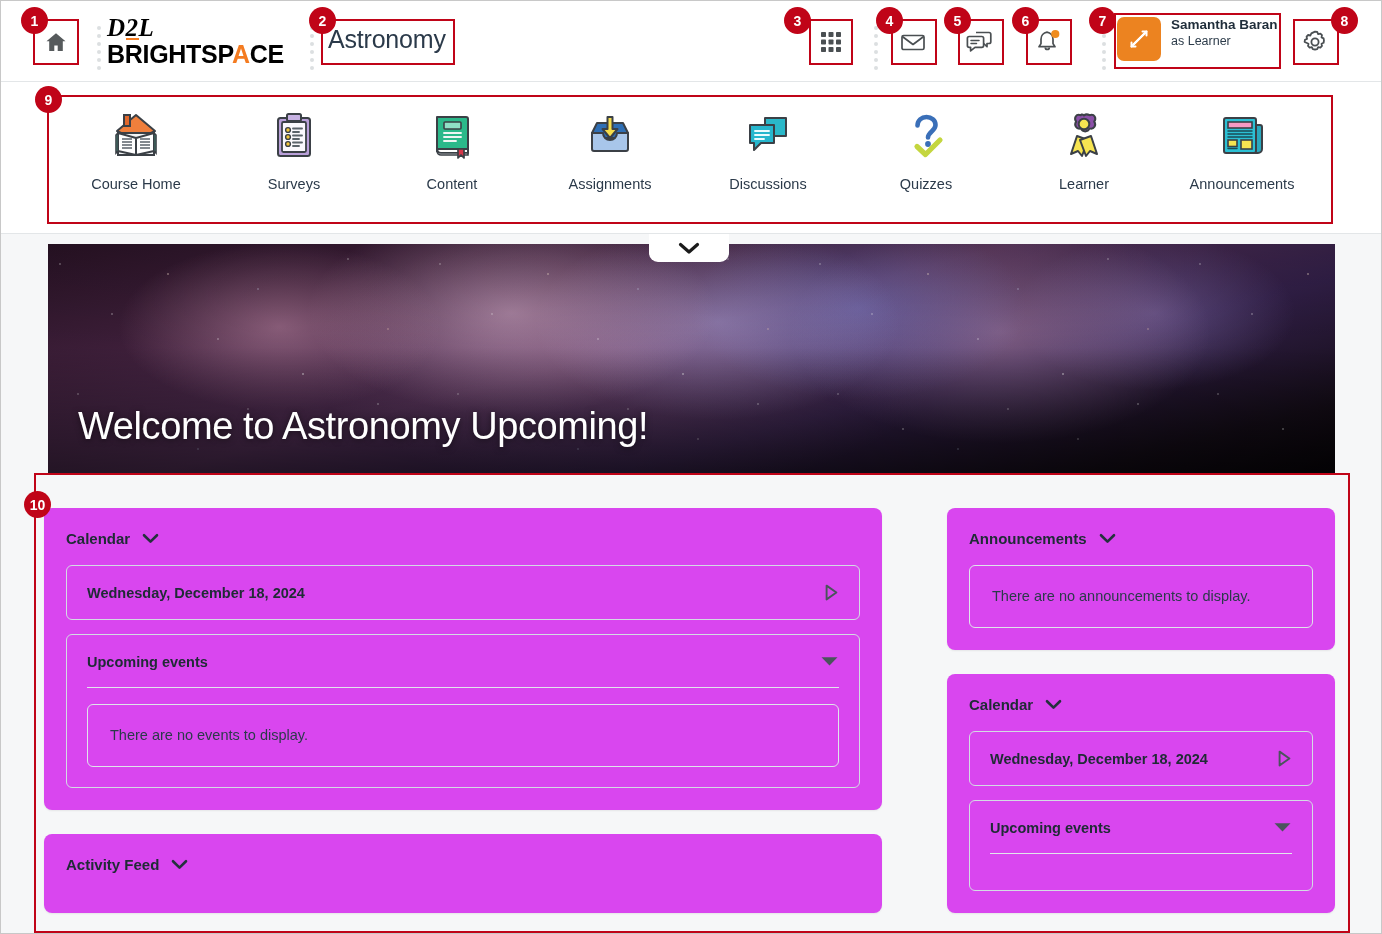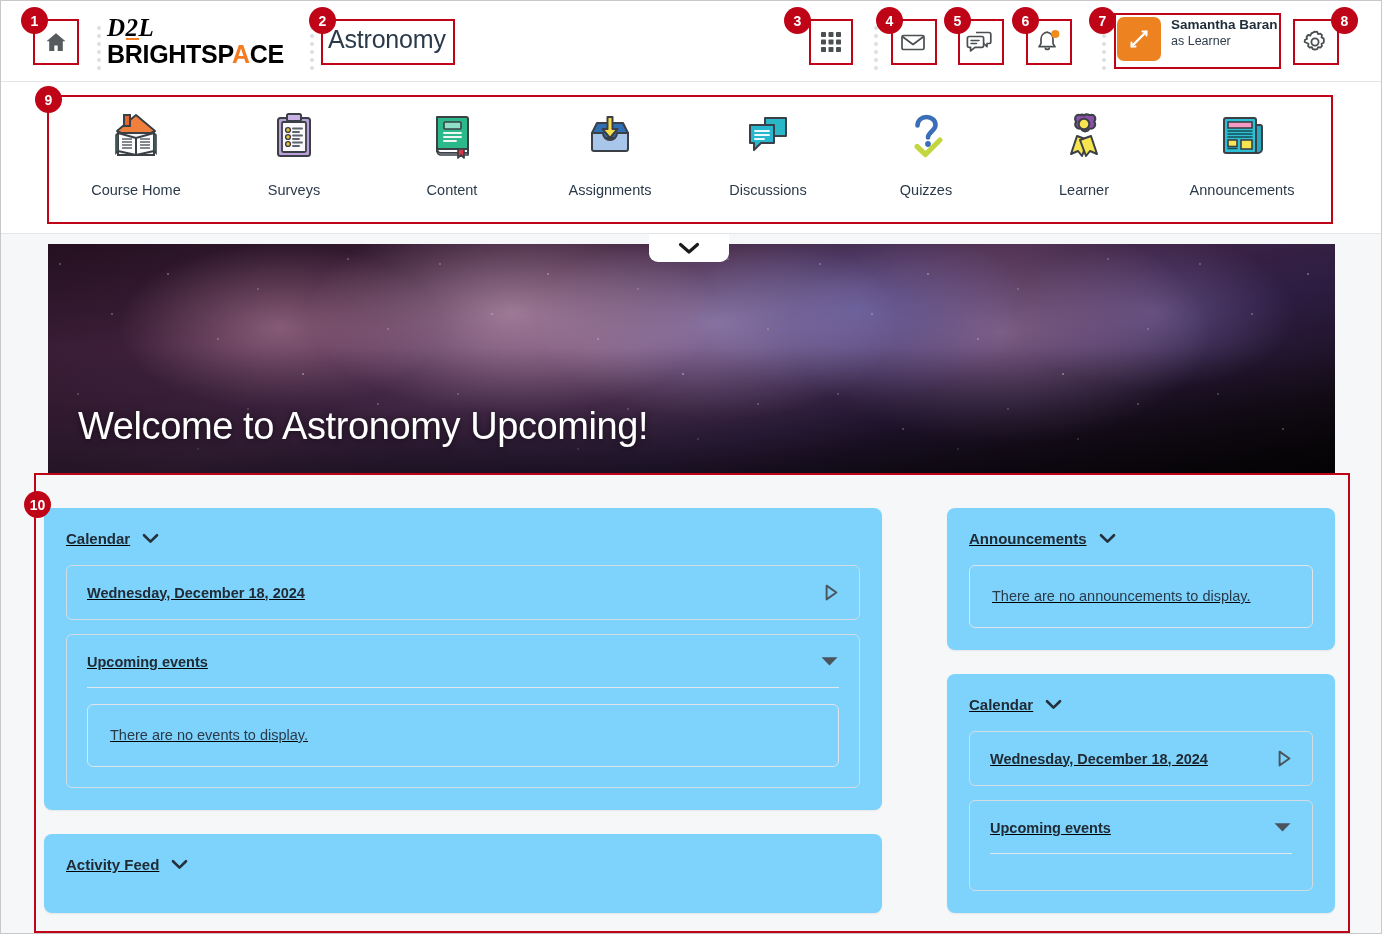--- a/index.html
+++ b/index.html
@@ -95,21 +95,21 @@
     border-bottom: 1px solid #e3e6e8;
   }
   .nav-items {
     position: absolute; left: 47px; top: 8px;
     width: 1282px; height: 136px;
     display: flex; align-items: flex-start; justify-content: space-between;
     padding: 0 20px;
   }
   .nav-item {
     width: 136px;
-    display: flex; flex-direction: column; align-items: center; gap: 16px;
+    display: flex; flex-direction: column; align-items: center; gap: 10px;
     padding-top: 16px;
   }
   .nav-ico { width: 60px; height: 60px; display:flex; align-items:center; justify-content:center; }
   .nav-label { font-size: 14.5px; color: #2b3a4a; white-space: nowrap; }
 
   
   .hero-wrap {
     position: absolute; left: 0; top: 233px;
     width: 1382px; height: 240px;
     background: #f6f7f8;
@@ -173,26 +173,25 @@
   
   .widgets {
     position: absolute; left: 0; top: 473px;
     width: 1382px; height: 461px;
     background: #f6f7f8;
   }
   .wcol-left  { position: absolute; left: 43px;  top: 34px; width: 838px; }
   .wcol-right { position: absolute; left: 946px; top: 34px; width: 388px; }
 
   .card {
-    background: #7dd3fc;
+    background: #d946ef;
     border-radius: 8px;
     box-shadow: 0 1px 2px rgba(0,0,0,0.07);
     padding: 22px;
     margin-bottom: 24px;
-    text-decoration: underline;
   }
   .card-head {
     display: flex; align-items: center; gap: 12px;
     margin-bottom: 18px;
   }
   .card-title { font-size: 15px; font-weight: 700; color: #202b36; }
 
   .inner-box {
     border: 1px solid #d3dce3;
     border-radius: 6px;

